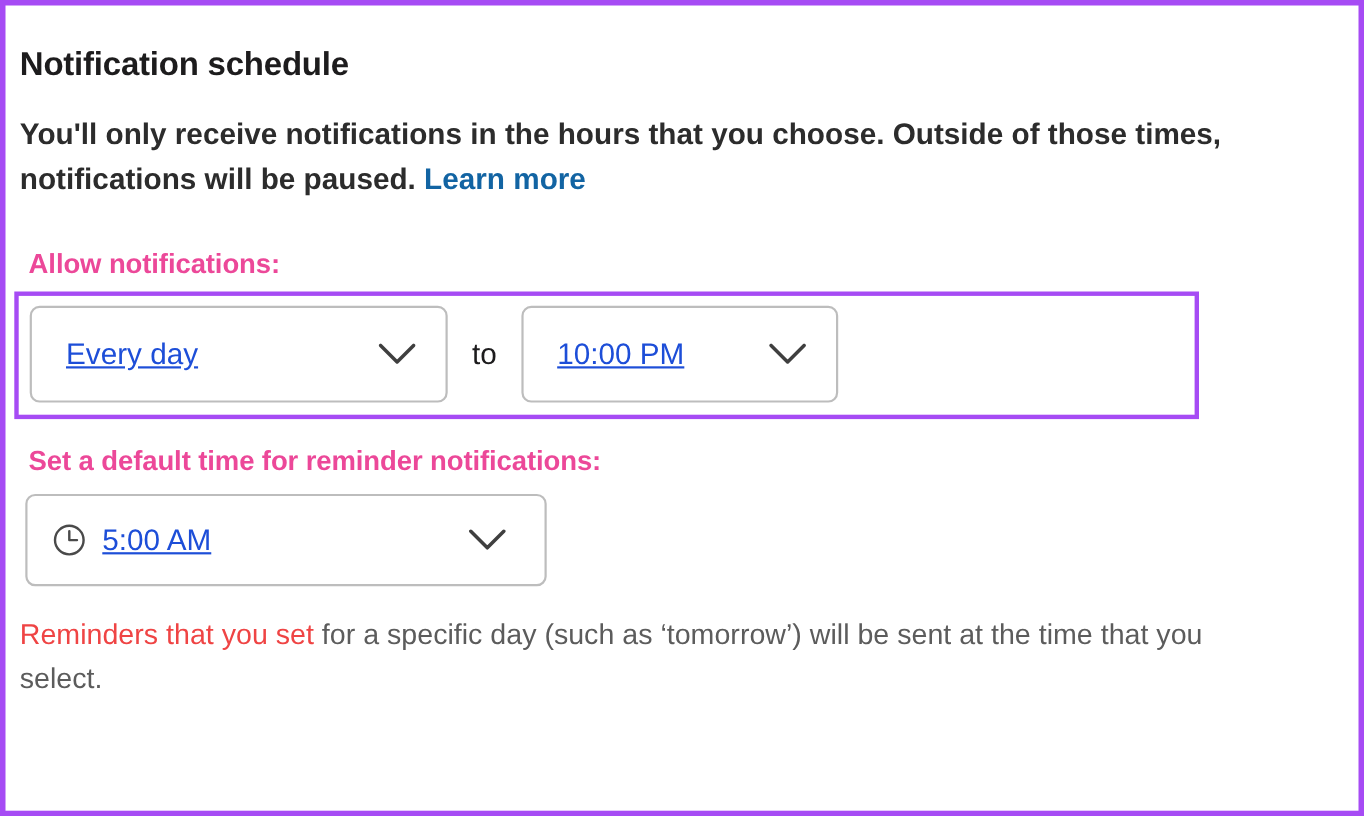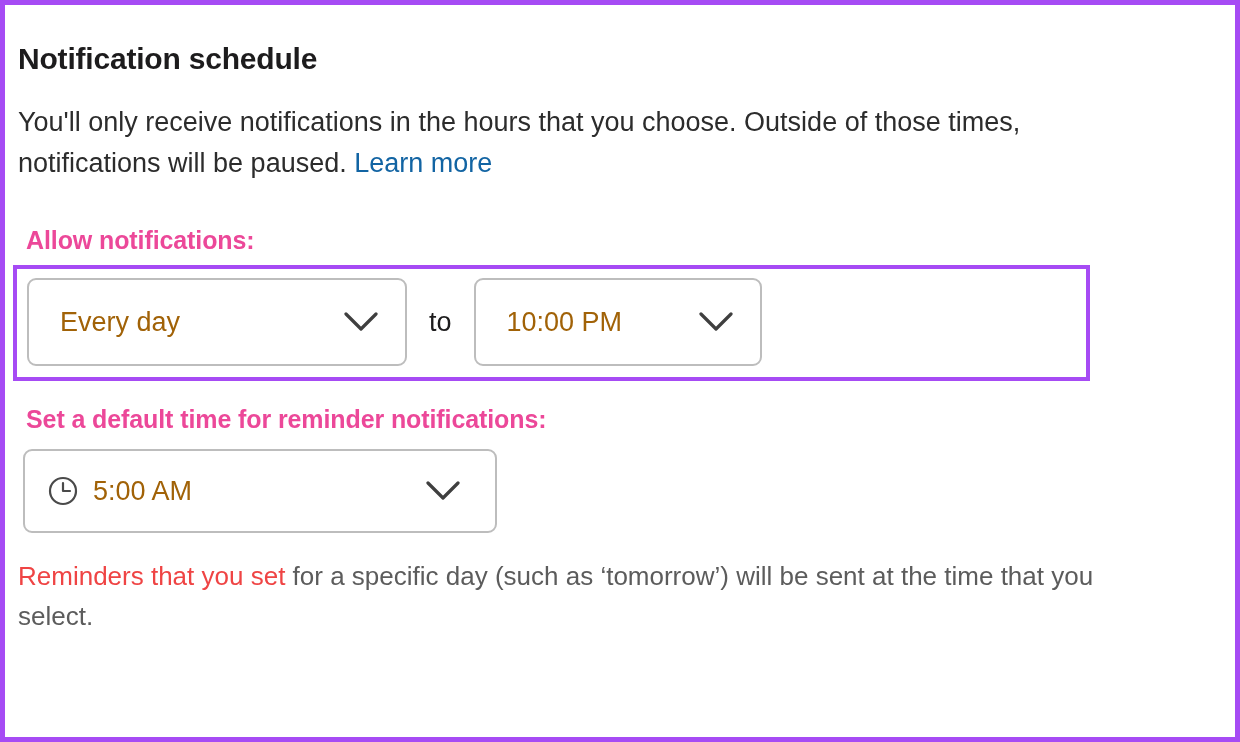--- a/index.html
+++ b/index.html
@@ -40,21 +40,21 @@
     line-height: 1.2;
   }
 
   .description {
     font-size: 27px;
     color: #2c2c2c;
     line-height: 1.52;
     margin: 0;
     padding-top: 25px;
     max-width: 1125px;
-    font-weight: 400;
+    font-weight: 700;
   }
   .link {
     color: #1264a3;
     text-decoration: none;
     cursor: pointer;
   }
   .link-muted {
     color: #ef4444;
     text-decoration: none;
     cursor: pointer;
@@ -84,22 +84,23 @@
   .select {
     box-sizing: border-box;
     height: 88px;
     border: 2px solid #bdbdbd;
     border-radius: 9px;
     background: #ffffff;
     display: flex;
     align-items: center;
     cursor: pointer;
     font-size: 27px;
-    color: #a16207;
+    color: #1d4ed8;
     position: relative;
+    text-decoration: underline;
   }
   .select .value {
     padding-left: 31px;
     white-space: nowrap;
     flex: 1;
   }
   .select .chev {
     padding-right: 27px;
     display: flex;
     align-items: center;

